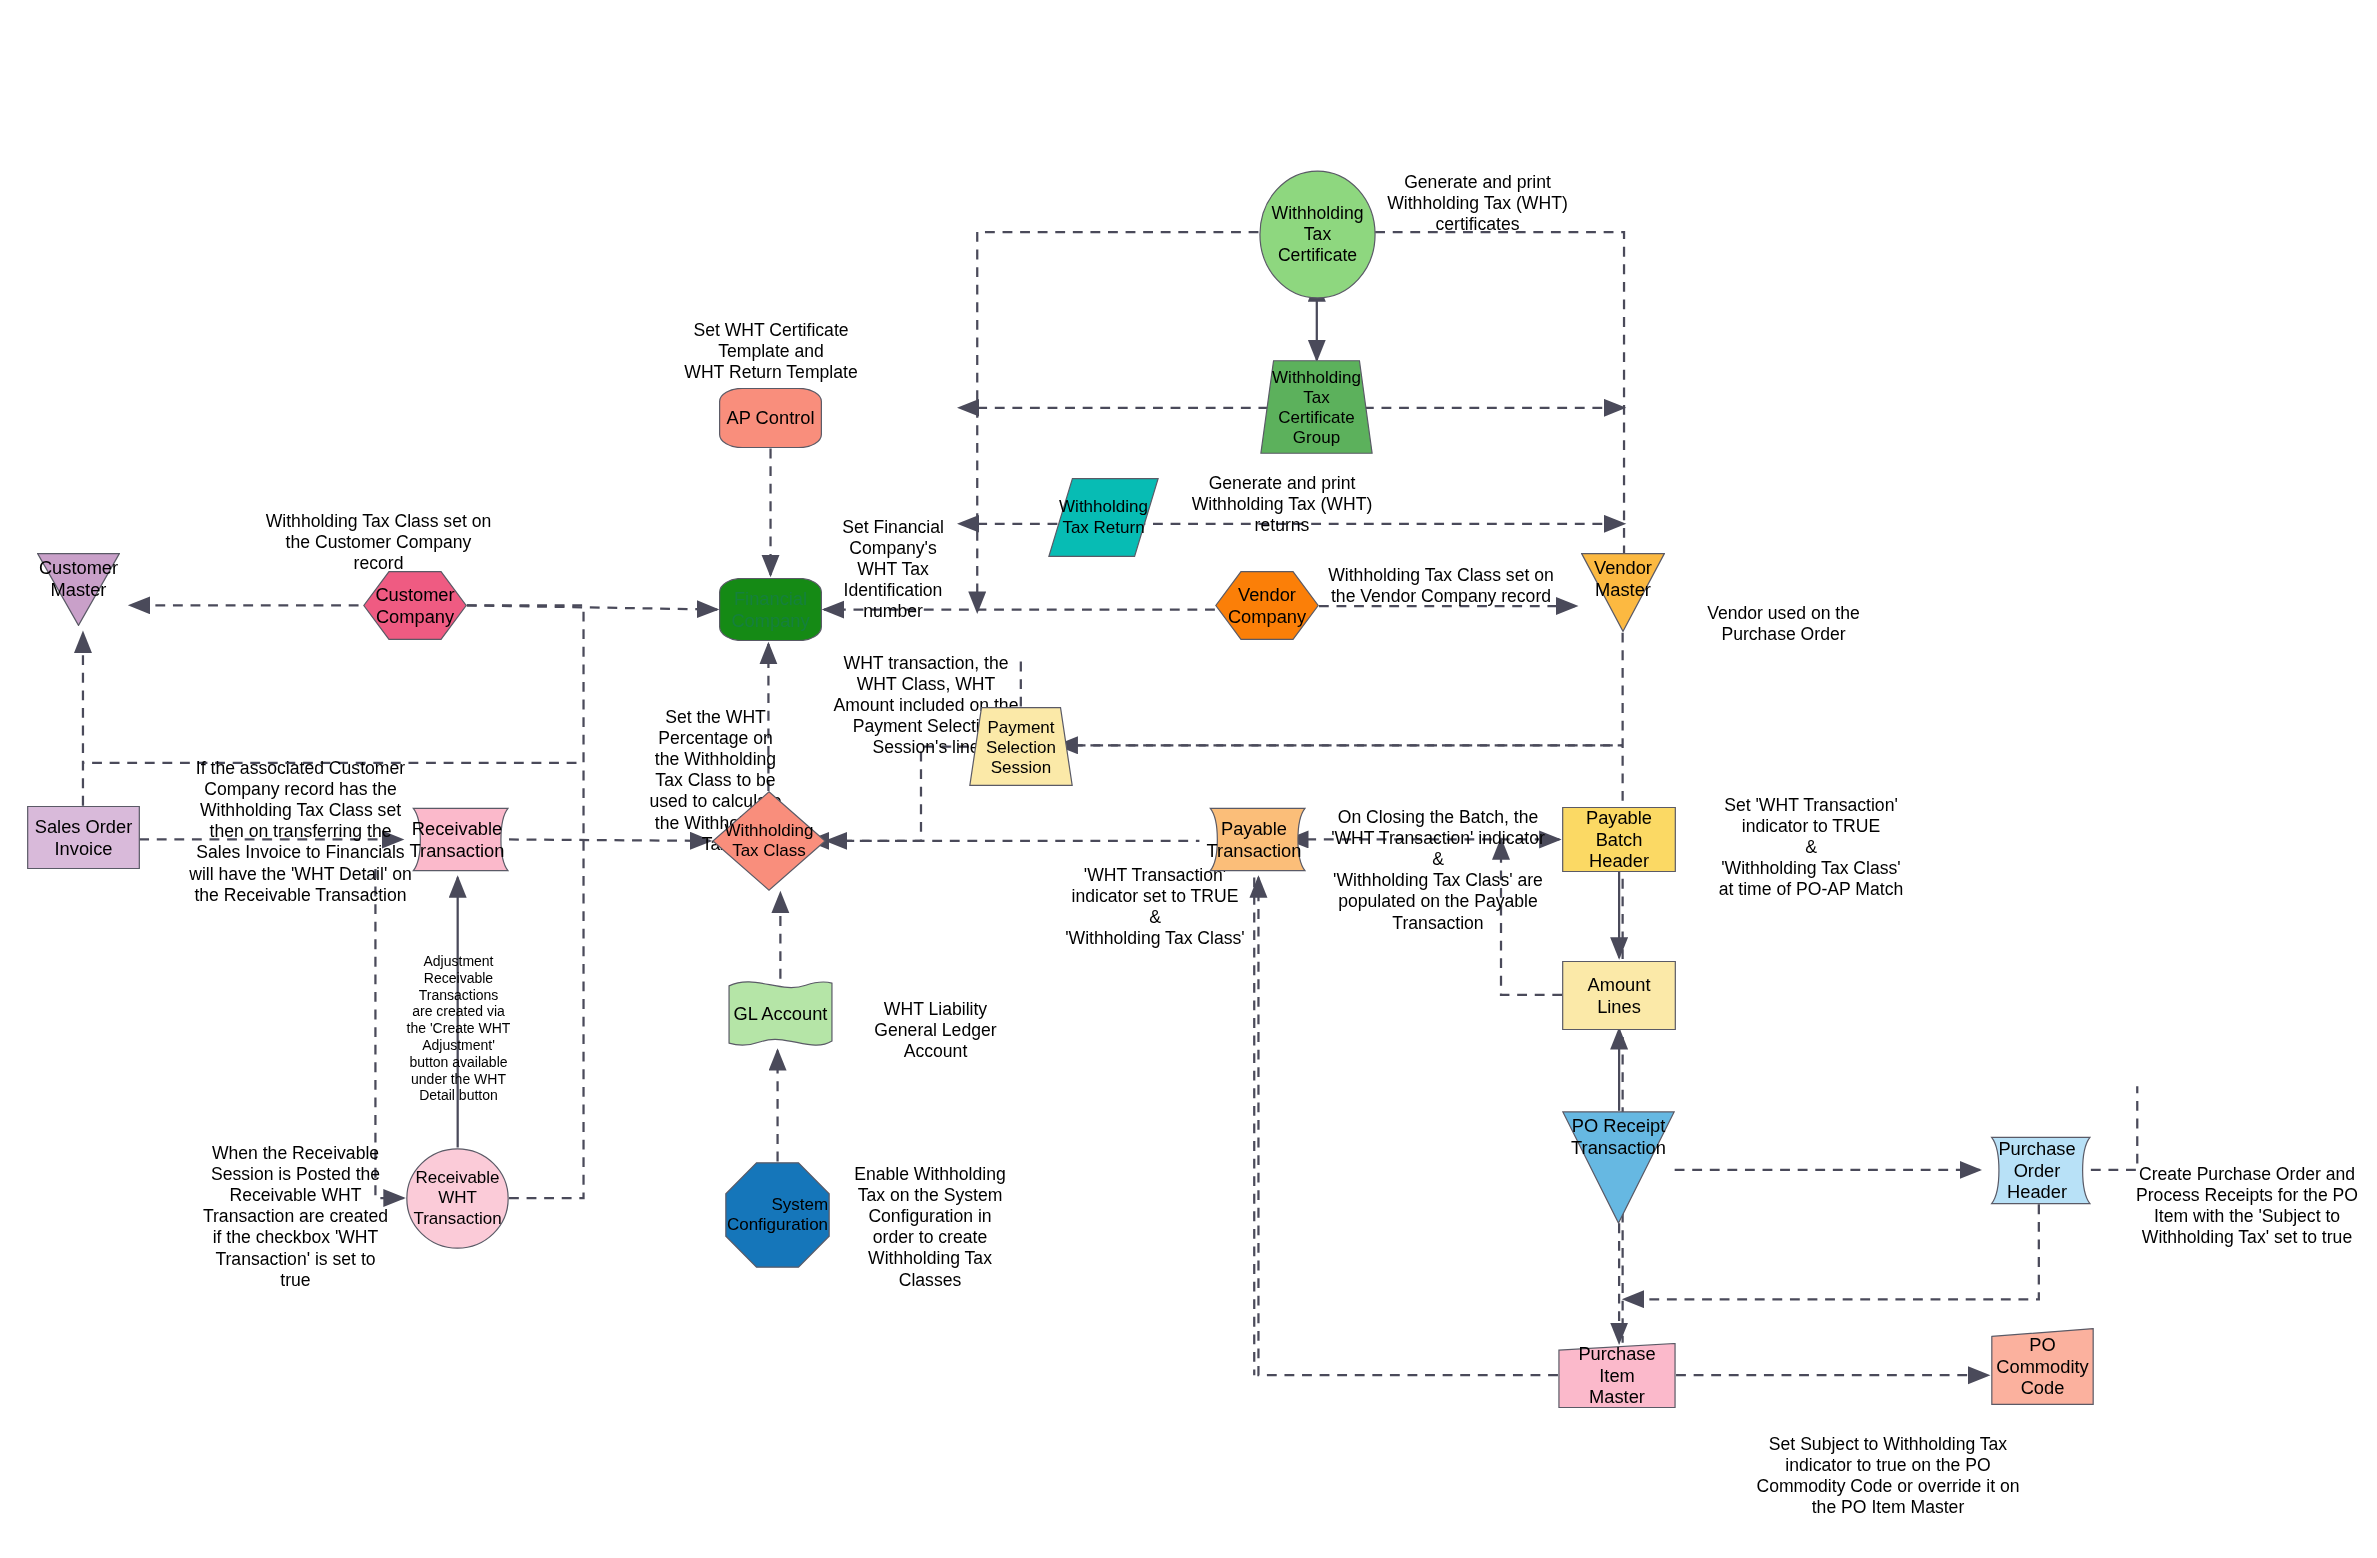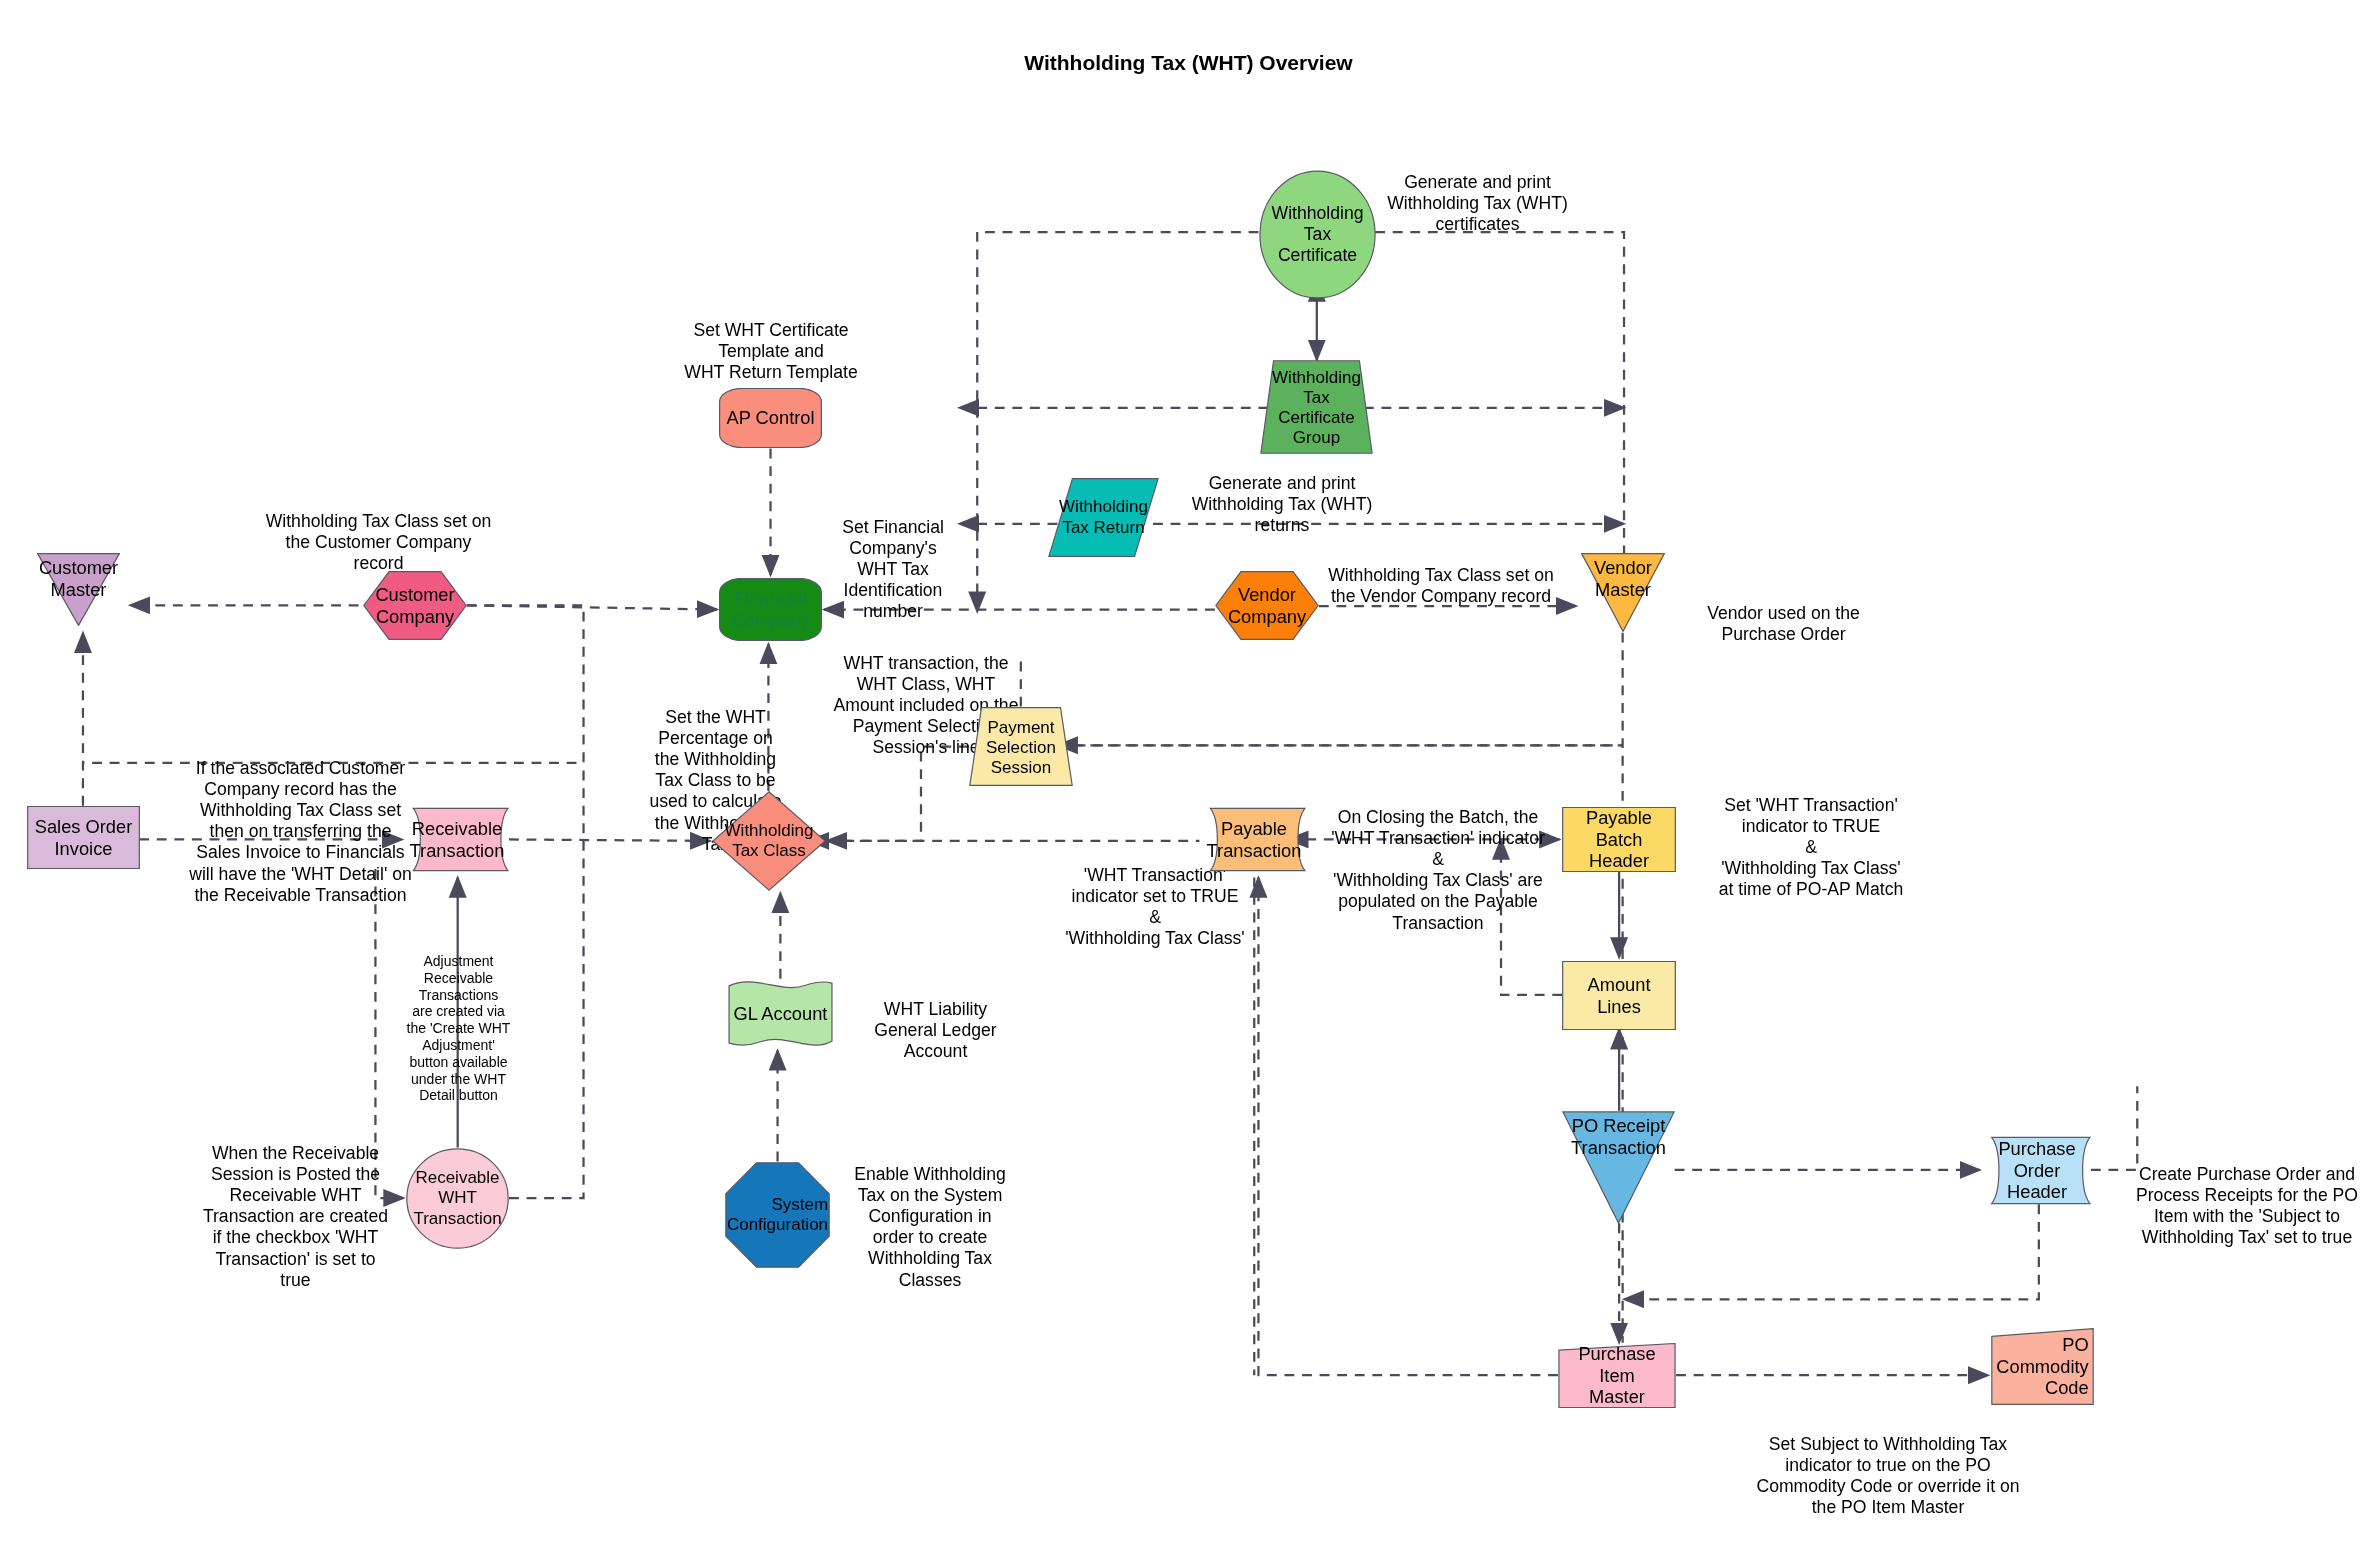--- a/index.html
+++ b/index.html
@@ -11,21 +11,20 @@
   .node .lbl{position:relative;z-index:2;padding:0 2.8px;white-space:pre-line;}
   .shape{position:absolute;left:0;top:0;width:100%;height:100%;z-index:1;}
   .note{position:absolute;text-align:center;white-space:pre-line;line-height:1.2;color:#000;}
   #title{position:absolute;font-weight:bold;text-align:center;}
 </style>
 </head>
 <body>
 
 <div id="canvas">
 
-  <div id="title" style="left:0;top:51px;width:2377px;font-size:21px;">Withholding Tax (WHT) Overview</div>
 
   <svg id="edges" viewBox="0 0 3381 2216" xmlns="http://www.w3.org/2000/svg">
     <defs>
       <marker id="ah-end" markerWidth="11" markerHeight="11" refX="9" refY="4" orient="auto" markerUnits="strokeWidth">
         <path d="M0,0 L10,4 L0,8 z" fill="#4a4a5a"></path>
       </marker>
       <marker id="ah-start" markerWidth="11" markerHeight="11" refX="1" refY="4" orient="auto-start-reverse" markerUnits="strokeWidth">
         <path d="M0,0 L10,4 L0,8 z" fill="#4a4a5a"></path>
       </marker>
     </defs>
@@ -219,21 +218,21 @@
         <span class="lbl">Purchase
 Order Header</span>
       </div>
       <div class="node" style="left: 1558px; top: 1343px; width: 118px; height: 65px; font-size: 18.3px;">
         <svg class="shape" viewBox="0 0 100 100" preserveAspectRatio="none">
           <polygon points="0.8,11 99.2,0.8 99.2,99.2 0.8,99.2" fill="#fbb9cb" stroke="#5a5a66" stroke-width="1.2" vector-effect="non-scaling-stroke"></polygon>
         </svg>
         <span class="lbl">Purchase Item
 Master</span>
       </div>
-      <div class="node" style="left: 1991px; top: 1328px; width: 103px; height: 77px; font-size: 18.3px; text-align: right;">
+      <div class="node" style="left: 1991px; top: 1328px; width: 103px; height: 77px; font-size: 18.3px;">
         <svg class="shape" viewBox="0 0 100 100" preserveAspectRatio="none">
           <polygon points="0.8,11 99.2,0.8 99.2,99.2 0.8,99.2" fill="#fbb19e" stroke="#5a5a66" stroke-width="1.2" vector-effect="non-scaling-stroke"></polygon>
         </svg>
         <span class="lbl">PO
 Commodity
 Code</span>
       </div>
     </div>
   <div id="note-layer">
       <div class="note" style="left: 1337px; top: 172px; width: 281px; font-size: 17.6px;">Generate and print

